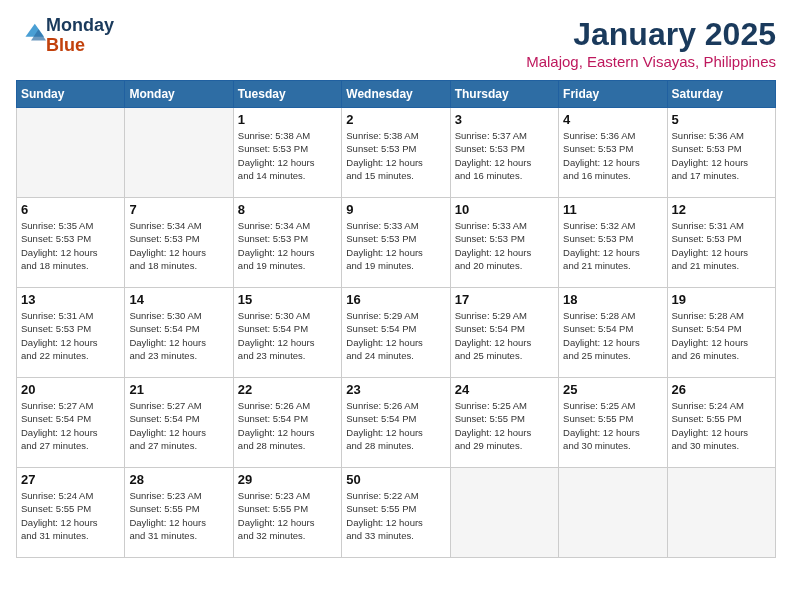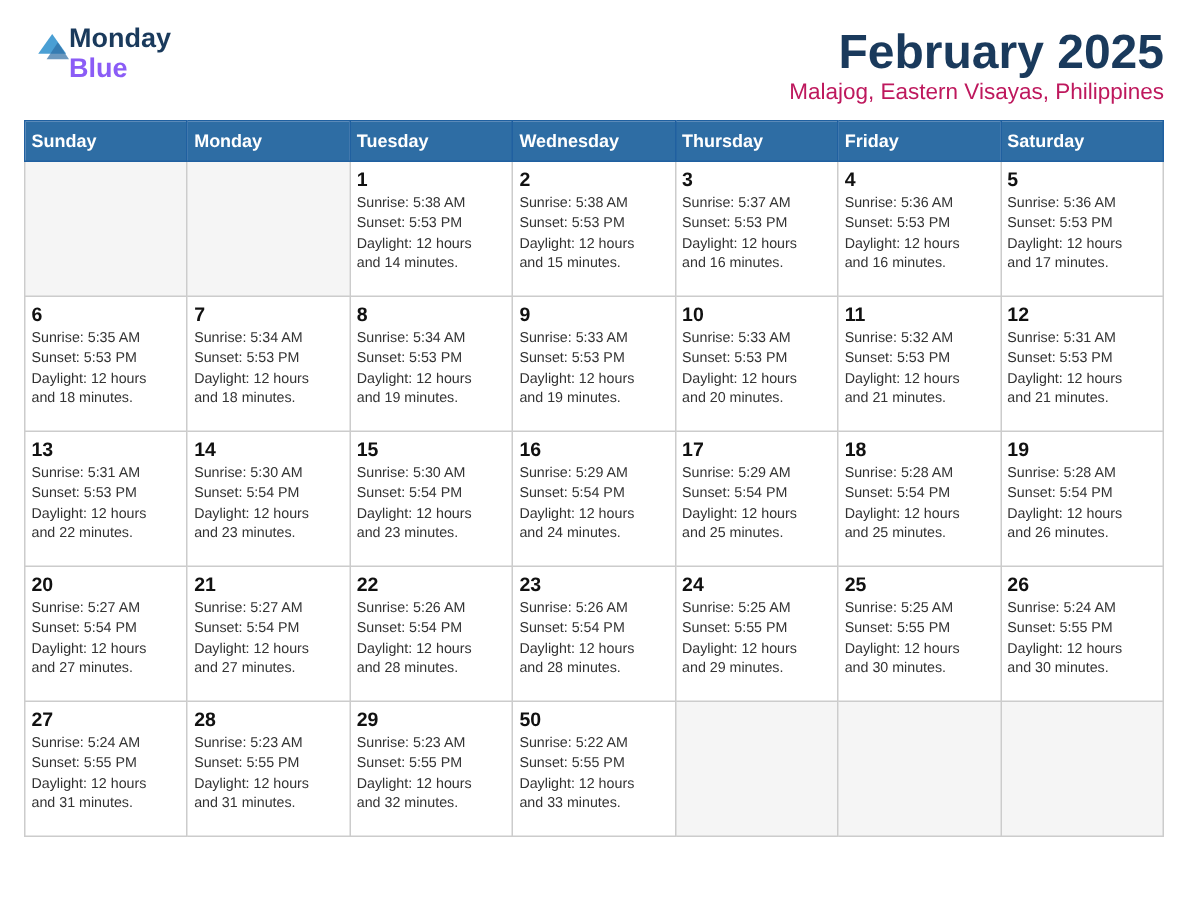--- a/index.html
+++ b/index.html
@@ -80,25 +80,25 @@
 <div class="header-area">
   <div class="logo-area">
     <div>
       <svg class="logo-icon" viewBox="0 0 30 30" xmlns="http://www.w3.org/2000/svg">
         <polygon points="18,4 28,18 8,18" fill="#4a9fd4"></polygon>
         <polygon points="22,10 30,22 14,22" fill="#2e6da4" opacity="0.7"></polygon>
       </svg>
     </div>
     <div>
       <div style="font-size:18px;font-weight:bold;color:#1a3a5c;line-height:1.1">Monday</div>
-      <div style="font-size:18px;font-weight:bold;color:#8b5cf6;line-height:1.1">Blue</div>
+      <div style="font-size:18px;font-weight:bold;color:#c2410c;line-height:1.1">Blue</div>
     </div>
   </div>
   <div class="title-area">
-    <div class="calendar-title">February 2025</div>
+    <div class="calendar-title">January 2025</div>
     <div class="calendar-subtitle">Malajog, Eastern Visayas, Philippines</div>
   </div>
 </div>
 
 <table>
   <thead>
     <tr>
     <th>Sunday</th>
         <th>Monday</th>
         <th>Tuesday</th>

